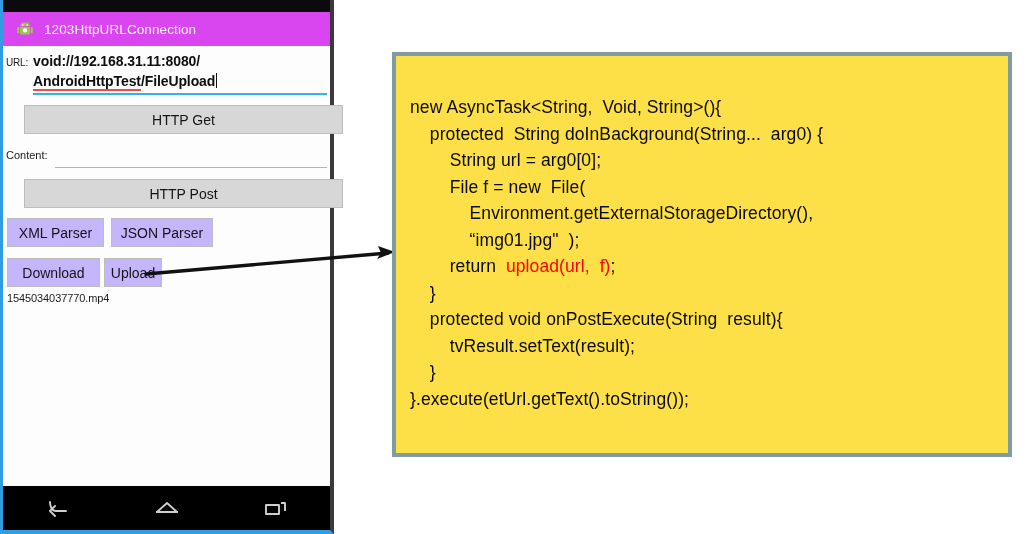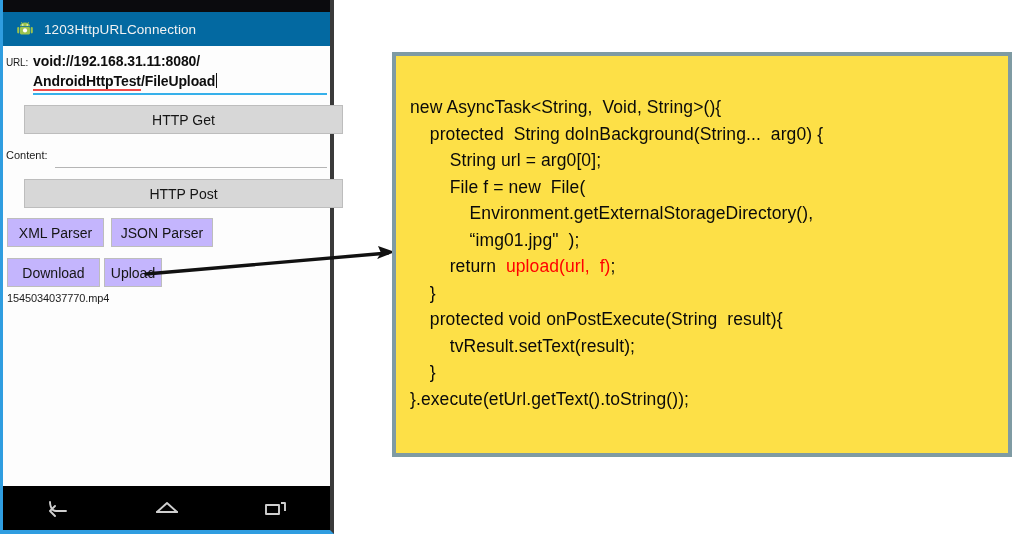--- a/index.html
+++ b/index.html
@@ -34,21 +34,21 @@
     width: 327px;
     height: 12px;
     background: #0b0b0e;
   }
   #phone-titlebar {
     position: absolute;
     left: 0;
     top: 12px;
     width: 327px;
     height: 34px;
-    background: #0369a1;
+    background: #d946ef;
     display: flex;
     align-items: center;
     padding-left: 12px;
     box-sizing: border-box;
   }
   #android-icon {
     width: 20px;
     height: 20px;
     position: relative;
     flex: 0 0 auto;

